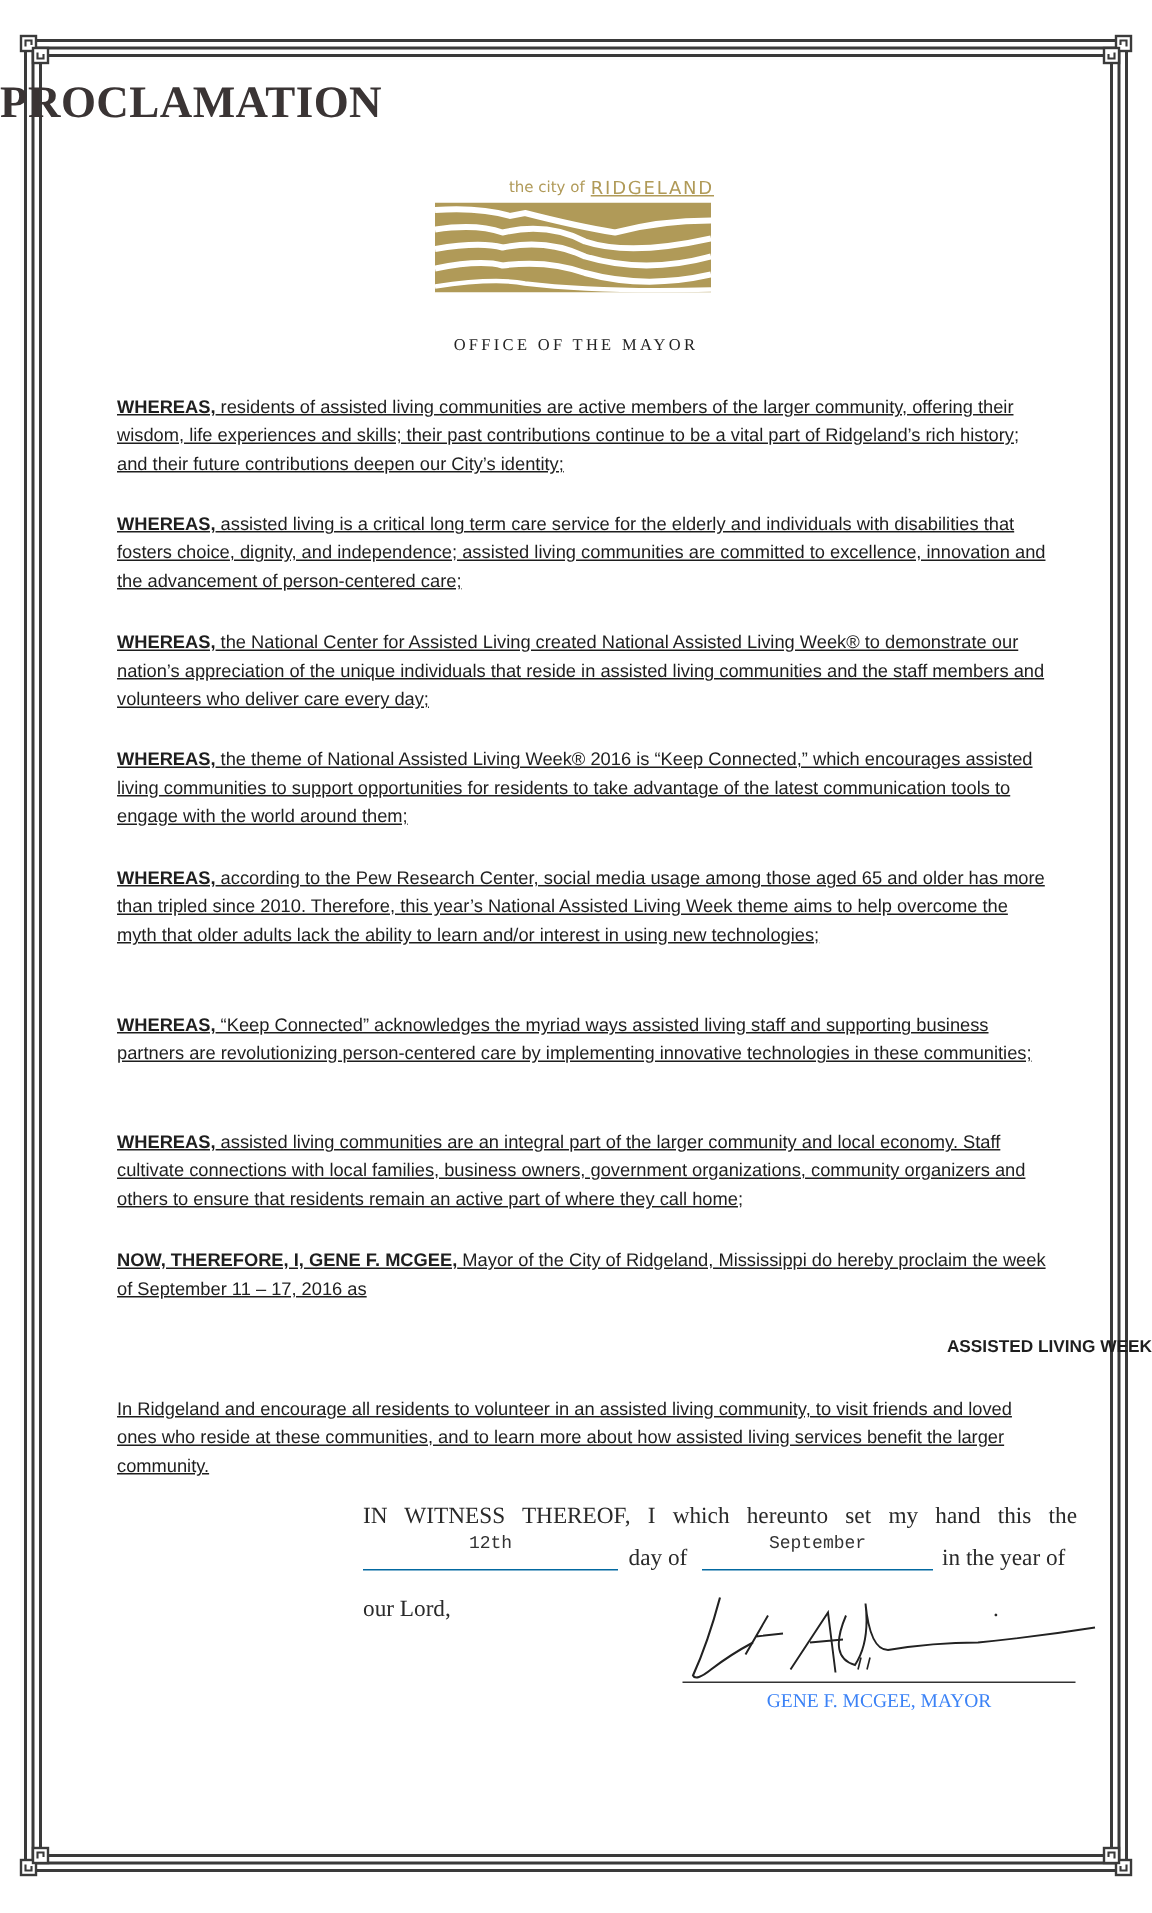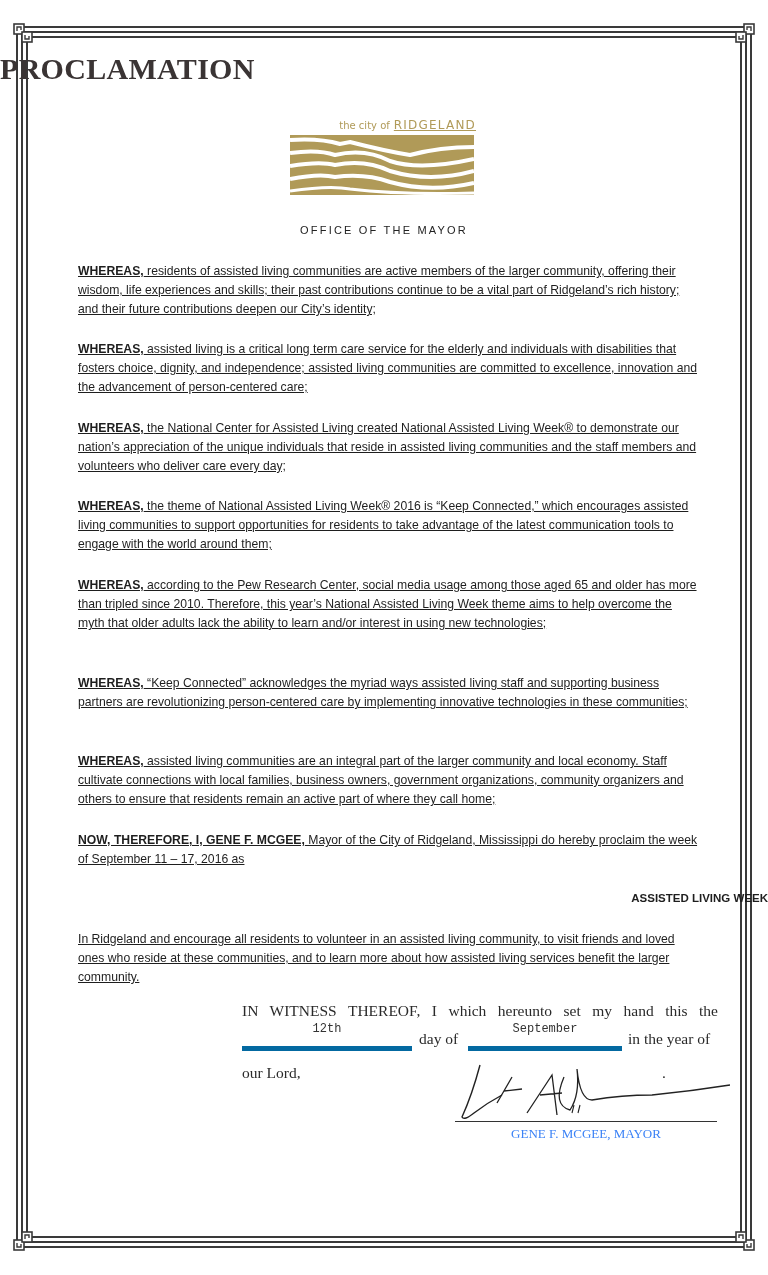--- a/index.html
+++ b/index.html
@@ -15,34 +15,34 @@
   .c-br { right: 12px; bottom: 23px; transform: scale(-1,-1); }
 
   .title { position: absolute; left: 0; right: 0; top: 52px; text-align: left;
     font-family: "Liberation Serif", serif; font-weight: bold; font-size: 30px; color: #3a3434; letter-spacing: 0.3px; }
   .logo { position: absolute; left: 290px; top: 118px; width: 186px; }
   .logo-text { font-family: "DejaVu Sans", sans-serif; color: #b09a58; white-space: nowrap; display: flex; align-items: center; justify-content: flex-end; gap: 4px; }
   .logo-small { font-size: 10px; }
   .logo-big { font-size: 12px; letter-spacing: 1.2px; text-decoration: underline; }
   .logo-mark { display: block; width: 184px; height: 60px; margin-top: 3px; }
   .office { position: absolute; left: 0; right: 0; top: 224px; text-align: center;
-    font-family: Liberation Sans, sans-serif; font-size: 11px; letter-spacing: 2.2px; color: #222; }
+    font-family: Liberation Serif, serif; font-size: 11px; letter-spacing: 2.2px; color: #222; }
 
   .body-text { position: absolute; left: 78px; width: 620px; font-family: "Liberation Sans", sans-serif;
     font-size: 12.2px; line-height: 19px; color: #1e1e1e; }
   .body-text p { margin: 0; text-decoration: underline; }
   .body-text b { font-weight: bold; }
 
   .center-head { position: absolute; left: 0; right: 0; top: 892px; text-align: right;
     font-family: "Liberation Sans", sans-serif; font-weight: bold; font-size: 11.5px; color: #1e1e1e; }
 
   .witness { position: absolute; left: 242px; width: 476px; font-family: "Liberation Serif", serif; font-size: 15.5px; color: #2a2a2a; }
   .w-line1 { top: 1002px; text-align: justify; text-align-last: justify; }
   .w-row { position: absolute; left: 242px; width: 476px; font-family: "Liberation Serif", serif; font-size: 15.5px; color: #2a2a2a; height: 22px; }
-  .blank { position: absolute; border-bottom: 5px solid #0369a1; height: 18px; }
+  .blank { position: absolute; border-bottom: 1px solid #0369a1; height: 18px; }
   .fill { position: absolute; top: -6px; font-family: "Liberation Mono", monospace; font-size: 12px; color: #333; width: 100%; text-align: center; }
   .sig-line { position: absolute; left: 455px; top: 1121px; width: 262px; border-top: 1px solid #333; }
   .sig-name { position: absolute; left: 455px; width: 262px; top: 1126px; text-align: center; font-family: "Liberation Serif", serif; font-size: 13px; color: #3b82f6; }
   .signature { position: absolute; left: 452px; top: 1055px; width: 280px; height: 70px; }
 </style>
 </head>
 <body>
 
 <div class="frame-outer"></div>
 <div class="frame-mid"></div>

